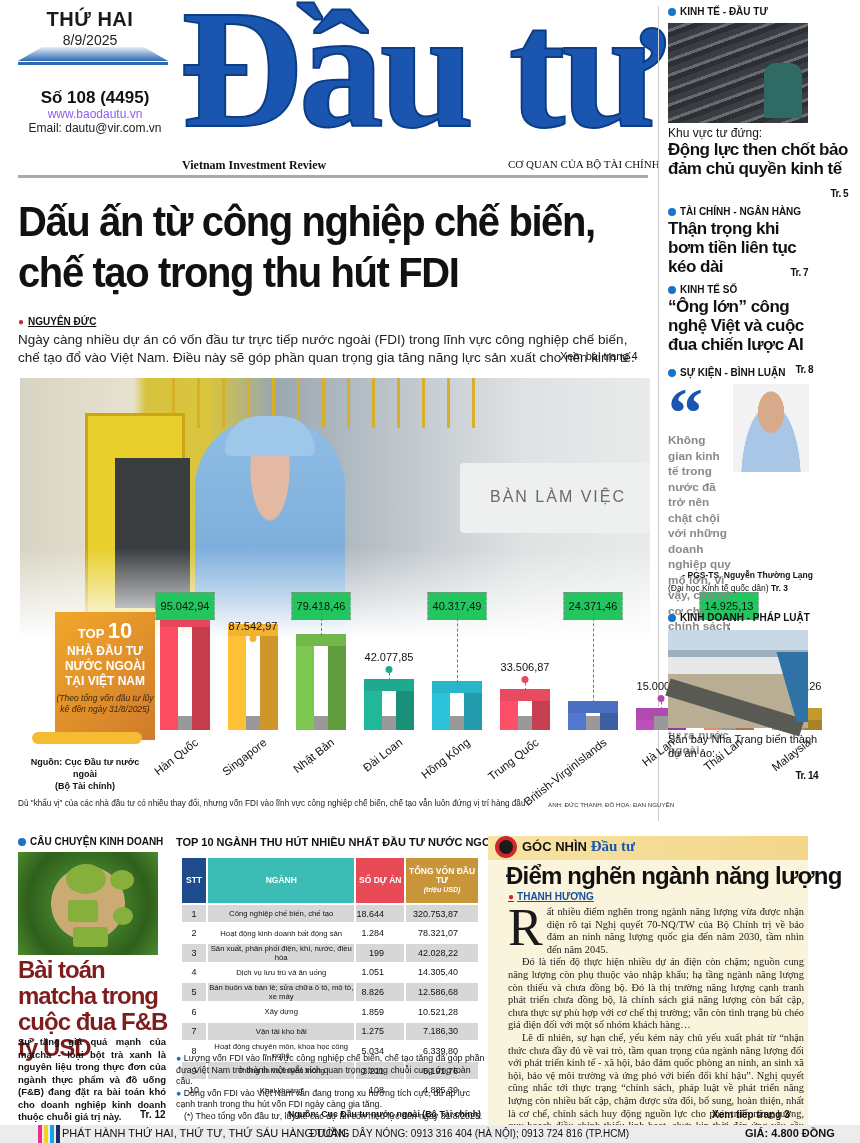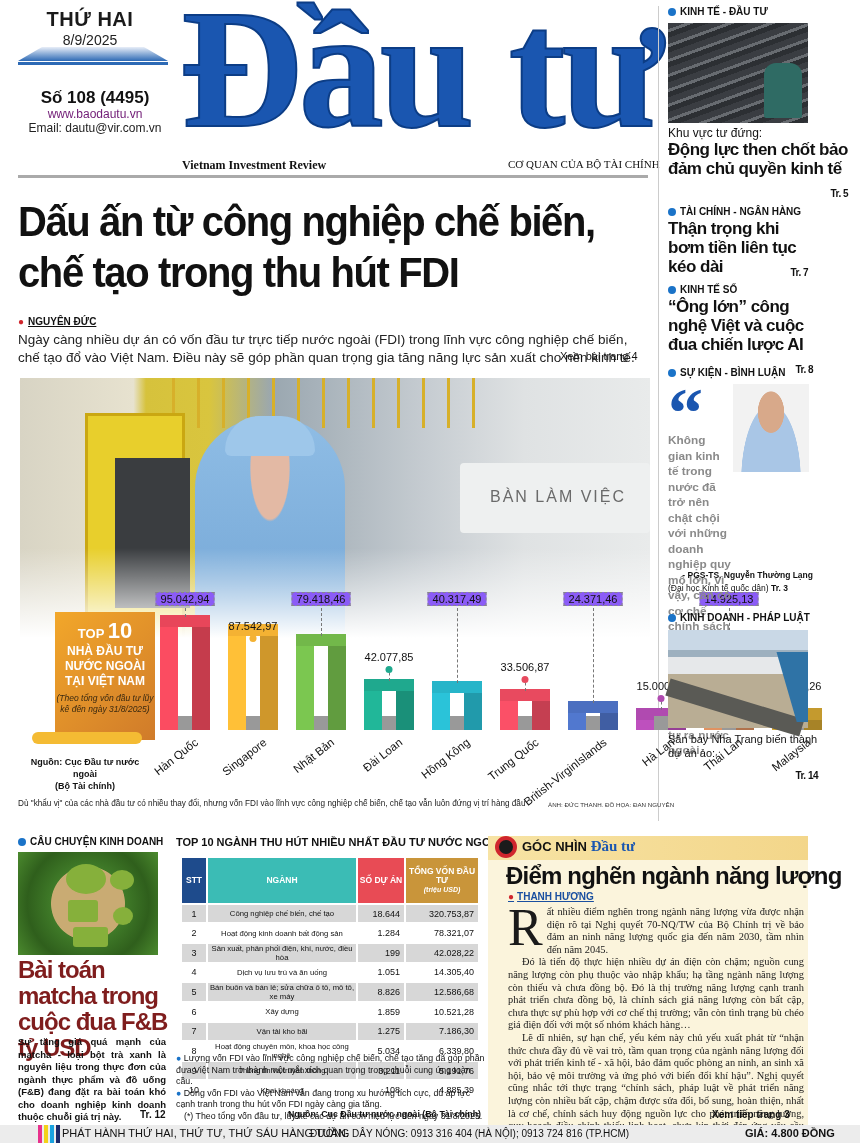--- a/index.html
+++ b/index.html
@@ -4,21 +4,21 @@
 <style>
 *{box-sizing:border-box;margin:0;padding:0}
 body{width:860px;height:1143px;background:#fff;font-family:"Liberation Sans",sans-serif;color:#111;position:relative;overflow:hidden}
 .abs{position:absolute}
 
 .day{left:40px;top:8px;width:100px;text-align:center;font-weight:bold;font-size:20px;letter-spacing:0.5px;color:#1a1a1a}
 .date{left:40px;top:32px;width:100px;text-align:center;font-size:14px;color:#222}
 .trap{left:18px;top:47px;width:150px;height:14px;background:linear-gradient(#e8eef8,#2d6ab5);clip-path:polygon(16% 0,84% 0,100% 100%,0 100%)}
 .trapline{left:18px;top:62px;width:150px;height:3px;background:#2d6ab5}
 .issue{left:20px;top:88px;width:150px;text-align:center;font-size:17px;font-weight:bold}
-.web{left:20px;top:107px;width:150px;text-align:center;font-size:12px;color:#701a75}
+.web{left:20px;top:107px;width:150px;text-align:center;font-size:12px;color:#8b5cf6}
 .mail{left:20px;top:121px;width:150px;text-align:center;font-size:12px;color:#222}
 .logo{left:180px;top:-16px;font-family:"Liberation Serif",serif;font-weight:bold;font-size:170px;color:#1a56b0;letter-spacing:-4px;line-height:1;-webkit-text-stroke:2px #0c3d86}
 .vir{left:182px;top:158px;font-family:"Liberation Serif",serif;font-weight:bold;font-size:12px}
 .cq{left:508px;top:158px;font-family:"Liberation Serif",serif;font-size:11px}
 .rule1{left:18px;top:175px;width:630px;height:3px;background:#aaa}
 
 .h1{left:18px;top:196px;width:640px;font-family:"Liberation Sans",sans-serif;font-weight:bold;font-size:43px;line-height:51px;letter-spacing:-1.5px;transform:scaleX(0.93);transform-origin:left}
 .author{left:18px;top:316px;font-size:10px;font-weight:bold;text-decoration:underline}
 .author .dot{color:#d0262d;text-decoration:none;display:inline-block;margin-right:4px}
 .lead{left:18px;top:331px;width:630px;font-size:13.5px;line-height:18px;color:#222}
@@ -37,21 +37,21 @@
 .top10{left:55px;top:612px;width:100px;height:128px;background:linear-gradient(135deg,#f2a72a,#d07b2a);clip-path:polygon(0 0,100% 0,100% 100%,0 100%);color:#fff;text-align:center;padding-top:6px}
 .top10 .t1{font-size:13px;font-weight:bold}
 .top10 .t1 b{font-size:22px}
 .top10 .t2{font-size:12px;font-weight:bold;line-height:15px}
 .top10 .t3{font-size:8.5px;font-style:italic;color:#3b2a10;margin-top:4px;line-height:11px}
 .scroll{left:32px;top:732px;width:110px;height:12px;background:#f4bb33;border-radius:6px}
 .src{left:20px;top:756px;width:130px;font-size:9px;font-weight:bold;text-align:center;line-height:12px}
 .bar{position:absolute;bottom:0}
 .lbl{position:absolute;font-size:11.5px;transform:rotate(-38deg);transform-origin:right top;white-space:nowrap;text-align:right}
 .val{position:absolute;font-size:11px;white-space:nowrap;transform:translateX(-50%)}
-.val.box{background:#8b5cf6;border:1px dashed #888;padding:0 4px}
+.val.box{background:#22c55e;border:1px dashed #888;padding:7px 4px}
 .pin{position:absolute;width:1px;border-left:1px dashed #777}
 .dot2{position:absolute;width:7px;height:7px;border-radius:50%;transform:translateX(-50%)}
 .caption{left:18px;top:799px;font-size:8.2px;color:#222}
 .credit{left:548px;top:801px;font-size:6.2px;color:#333}
 
 .rc{left:668px;width:180px}
 .kicker{font-size:10px;font-weight:bold;color:#111;display:flex;align-items:center;gap:4px}
 .kicker i{display:inline-block;width:8px;height:8px;border-radius:50%;background:#1a73c8}
 .rc-h{font-weight:bold;font-size:17px;line-height:19px;letter-spacing:-0.5px}
 .tr{font-size:10px;font-weight:bold;float:right;margin-top:6px}
@@ -74,21 +74,21 @@
 
 .ttitle{left:176px;top:836px;font-size:11px;font-weight:bold}
 table.tt{position:absolute;left:180px;top:856px;width:300px;border-collapse:separate;border-spacing:2px 2px;font-size:7.7px}
 .tt th{color:#fff;font-weight:bold;height:45px;font-size:8.5px;line-height:9px}
 .tt th.stt{background:#1e4b8c;width:24px}
 .tt th.ng{background:#3bbcb5}
 .tt th.sda{background:#e84b55;width:46px}
 .tt th.tv{background:#c9953a;width:72px}
 .tt td{height:17.4px;text-align:center;background:#fff}
 .tt tr:nth-child(odd) td{background:#d7d7d7}
-.tt td.r{text-align:right;padding-right:4px;font-size:9px}
+.tt td.r{text-align:right;padding-right:20px;font-size:9px}
 .tt td.n{font-size:9px}
 .tnotes{left:176px;top:1053px;width:310px;font-size:8.8px;line-height:11.6px}
 .tnotes .b{color:#1a73c8}
 .tsrc{left:288px;top:1109px;font-size:8.8px;font-weight:bold}
 
 .gbox{left:488px;top:836px;width:320px;height:290px;background:#fbf4dc}
 .gband{left:488px;top:836px;width:320px;height:24px;background:linear-gradient(90deg,#f7e3a4,#f3d68a)}
 .glogo{left:495px;top:836px;width:22px;height:22px;border-radius:50%;border:4px solid #d0262d;background:#1b1b1b}
 .gk{left:522px;top:838px;font-size:13px;font-weight:bold}
 .gk span{font-family:"Liberation Serif",serif;color:#1a56b0;font-size:15px}

